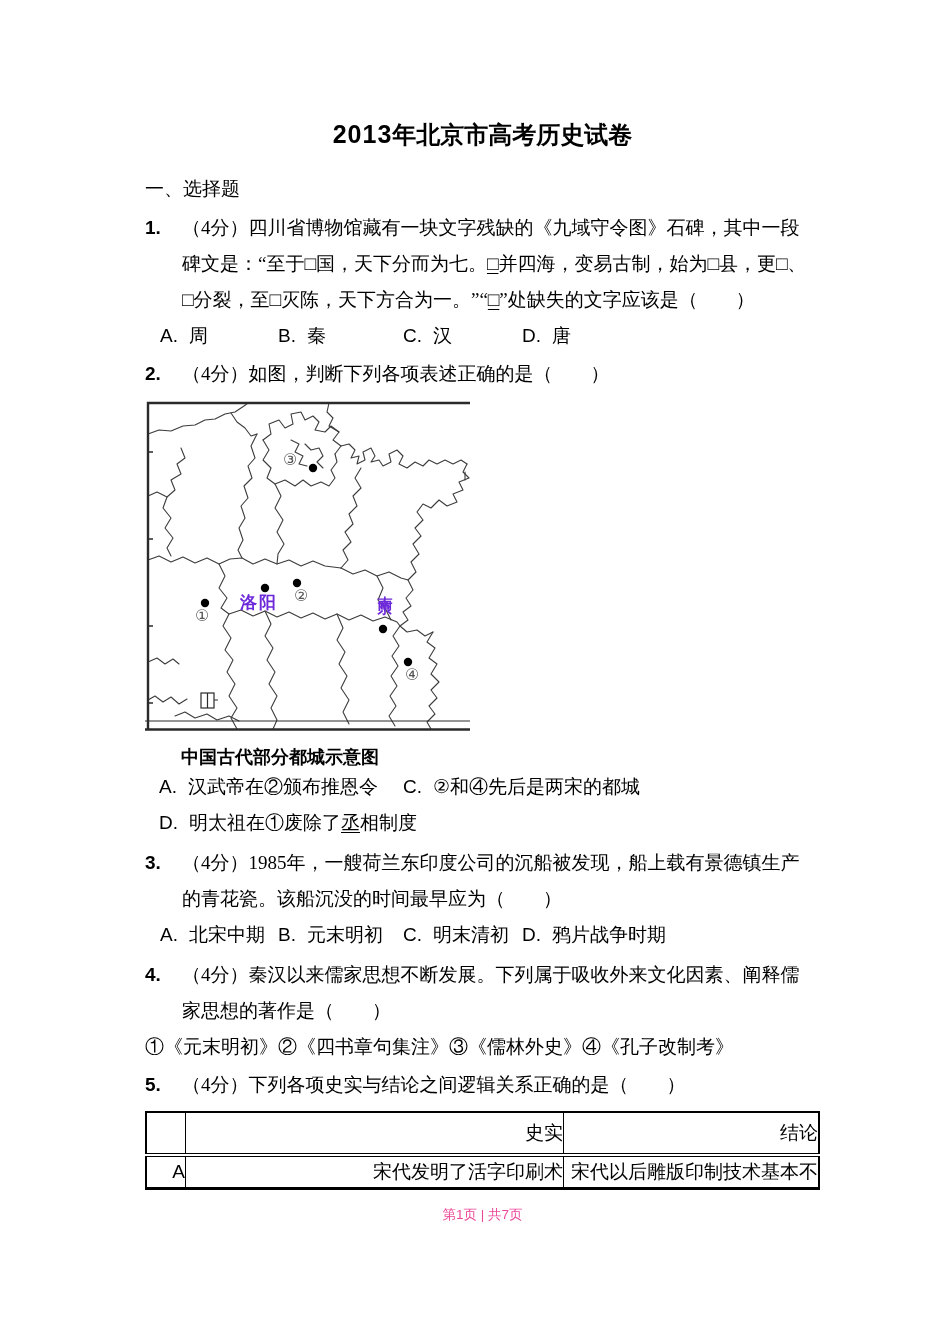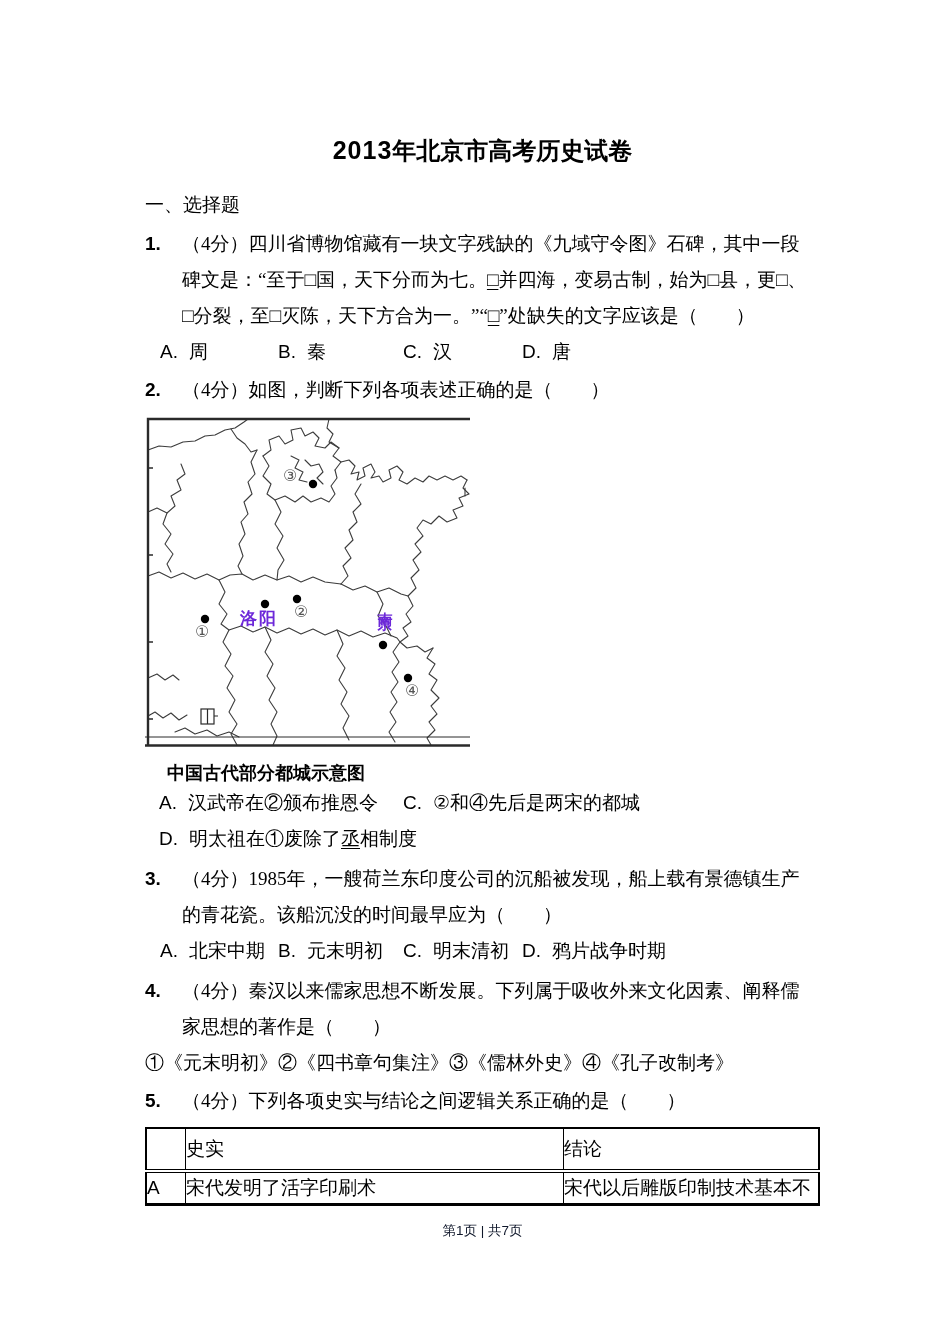--- a/index.html
+++ b/index.html
@@ -1,21 +1,21 @@
 <!DOCTYPE html>
 <html><head>
 <meta charset="utf-8">
 <style>
   html,body{margin:0;padding:0;}
   body{
     width:950px;height:1344px;background:#ffffff;color:#000;
     font-family:"Liberation Serif","DejaVu Serif",serif;
     font-size:19px;overflow:hidden;
   }
-  .content{padding:16px 130px 0 145px;}
+  .content{padding:0 130px 0 145px;}
   .title{padding-top:117px;text-align:center;font-weight:bold;font-size:24px;line-height:34px;}
   .title .year{font-family:"Liberation Sans","DejaVu Sans",sans-serif;font-size:25px;letter-spacing:1px;}
   .section{margin-top:22px;line-height:30px;}
   .q{position:relative;padding-left:37px;}
   .qline{line-height:36px;white-space:nowrap;}
   .qnum{position:absolute;left:0;top:0;line-height:36px;
     font-family:"Liberation Sans","DejaVu Sans",sans-serif;font-weight:bold;}
   .u{text-decoration:underline;text-underline-offset:3px;}
   .opts4{display:grid;grid-template-columns:118px 125px 119px auto;padding-left:15px;line-height:36px;}
   .opts2{display:grid;grid-template-columns:244px auto;padding-left:14px;line-height:36px;}
@@ -26,38 +26,38 @@
   .map-wrap{position:relative;width:325px;height:333px;margin-top:8px;}
   .map-wrap svg{position:absolute;left:0;top:0;}
   .map-marker{position:absolute;color:#555;font-family:"DejaVu Sans",sans-serif;font-size:16px;line-height:16px;}
   .map-city{position:absolute;font-weight:bold;color:#6d28d9;}
   #lbl-luoyang{left:95px;top:191px;font-size:17px;letter-spacing:2px;}
   #lbl-nanjing{left:230px;top:184px;font-size:15px;writing-mode:vertical-rl;letter-spacing:2px;}
   #mk1{left:50px;top:208px;}
   #mk2{left:149px;top:188px;}
   #mk3{left:138px;top:52px;}
   #mk4{left:260px;top:267px;}
-  .map-caption{margin-top:12px;margin-left:22px;
+  .map-caption{margin-top:12px;margin-left:36px;
     font-family:"Liberation Sans","DejaVu Sans",sans-serif;font-weight:bold;font-size:18px;line-height:24px;}
   #q2opts{margin-top:0;grid-row-gap:0;}
   #q3{margin-top:4px;}
   #q4{margin-top:4px;}
   .books{line-height:36px;white-space:nowrap;}
   #q5{margin-top:2px;}
   table.hist{margin-top:8px;border-collapse:collapse;width:675px;
     border:2.2px solid #000;border-bottom-width:3px;}
-  table.hist th,table.hist td{border:1.6px solid #000;text-align:left;
+  table.hist th,table.hist td{border:1.6px solid #000;text-align:right;
     font-weight:normal;font-size:19px;padding:0;}
   table.hist th{height:40px;border-bottom:4px double #000;}
   table.hist td{height:30px;}
   .colA{width:38px;}
   .colS{width:377px;}
   td.rowletter{font-family:"Liberation Sans","DejaVu Sans",sans-serif;}
   .footer{margin-top:16px;text-align:center;
-    font-family:"Liberation Sans","DejaVu Sans",sans-serif;font-size:13.5px;color:#0f172a;line-height:18px;}
+    font-family:"Liberation Sans","DejaVu Sans",sans-serif;font-size:13.5px;color:#ec4899;line-height:18px;}
 </style>
 </head>
 <body>
 
 <div class="content">
 
   <div class="title">
     <span class="year">2013</span><span>年北京市高考历史试卷</span>
   </div>
 

